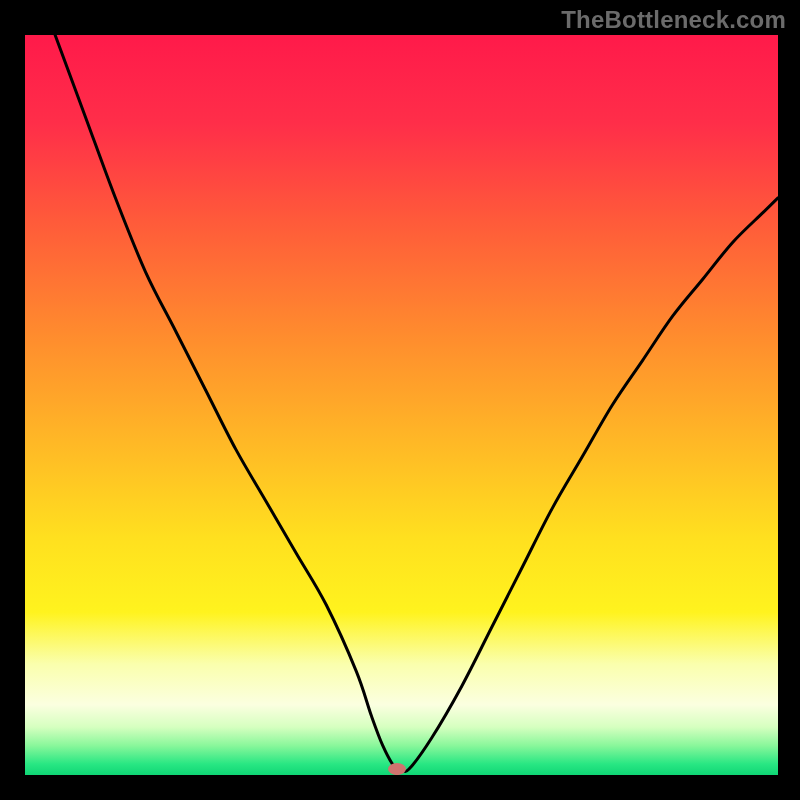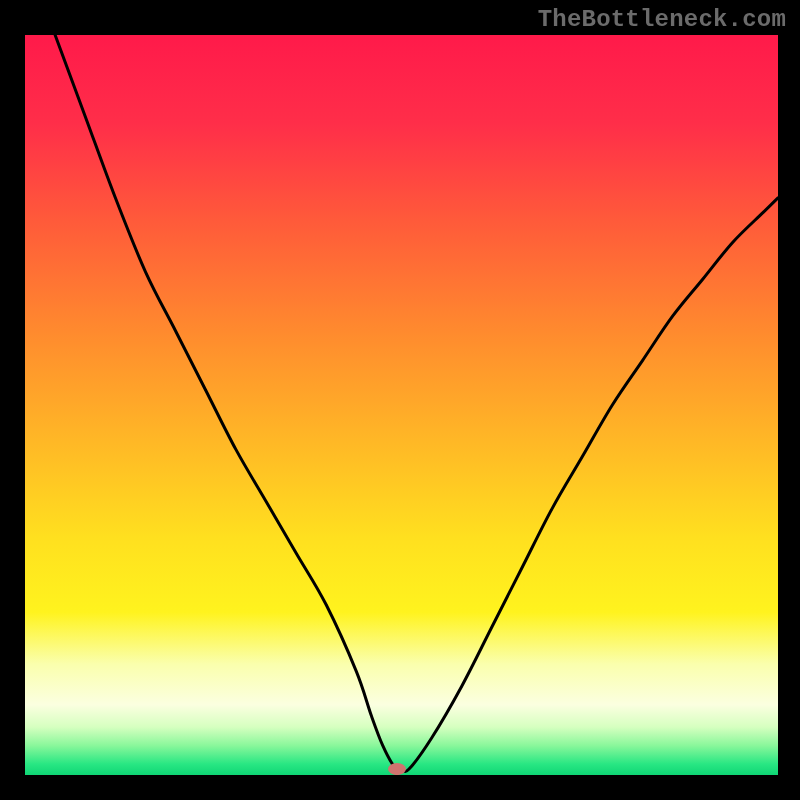--- a/index.html
+++ b/index.html
@@ -7,21 +7,21 @@
   .container {
     width: 800px;
     height: 800px;
     position: relative;
     background: #000;
   }
   .watermark {
     position: absolute;
     top: 6px;
     right: 14px;
-    font-family: Liberation Mono, monospace;
+    font-family: Liberation Sans, sans-serif;
     font-size: 24px;
     font-weight: bold;
     color: #6b6b6b;
     z-index: 10;
     letter-spacing: 0.2px;
   }
   .plot-area {
     position: absolute;
     left: 25px;
     top: 35px;

